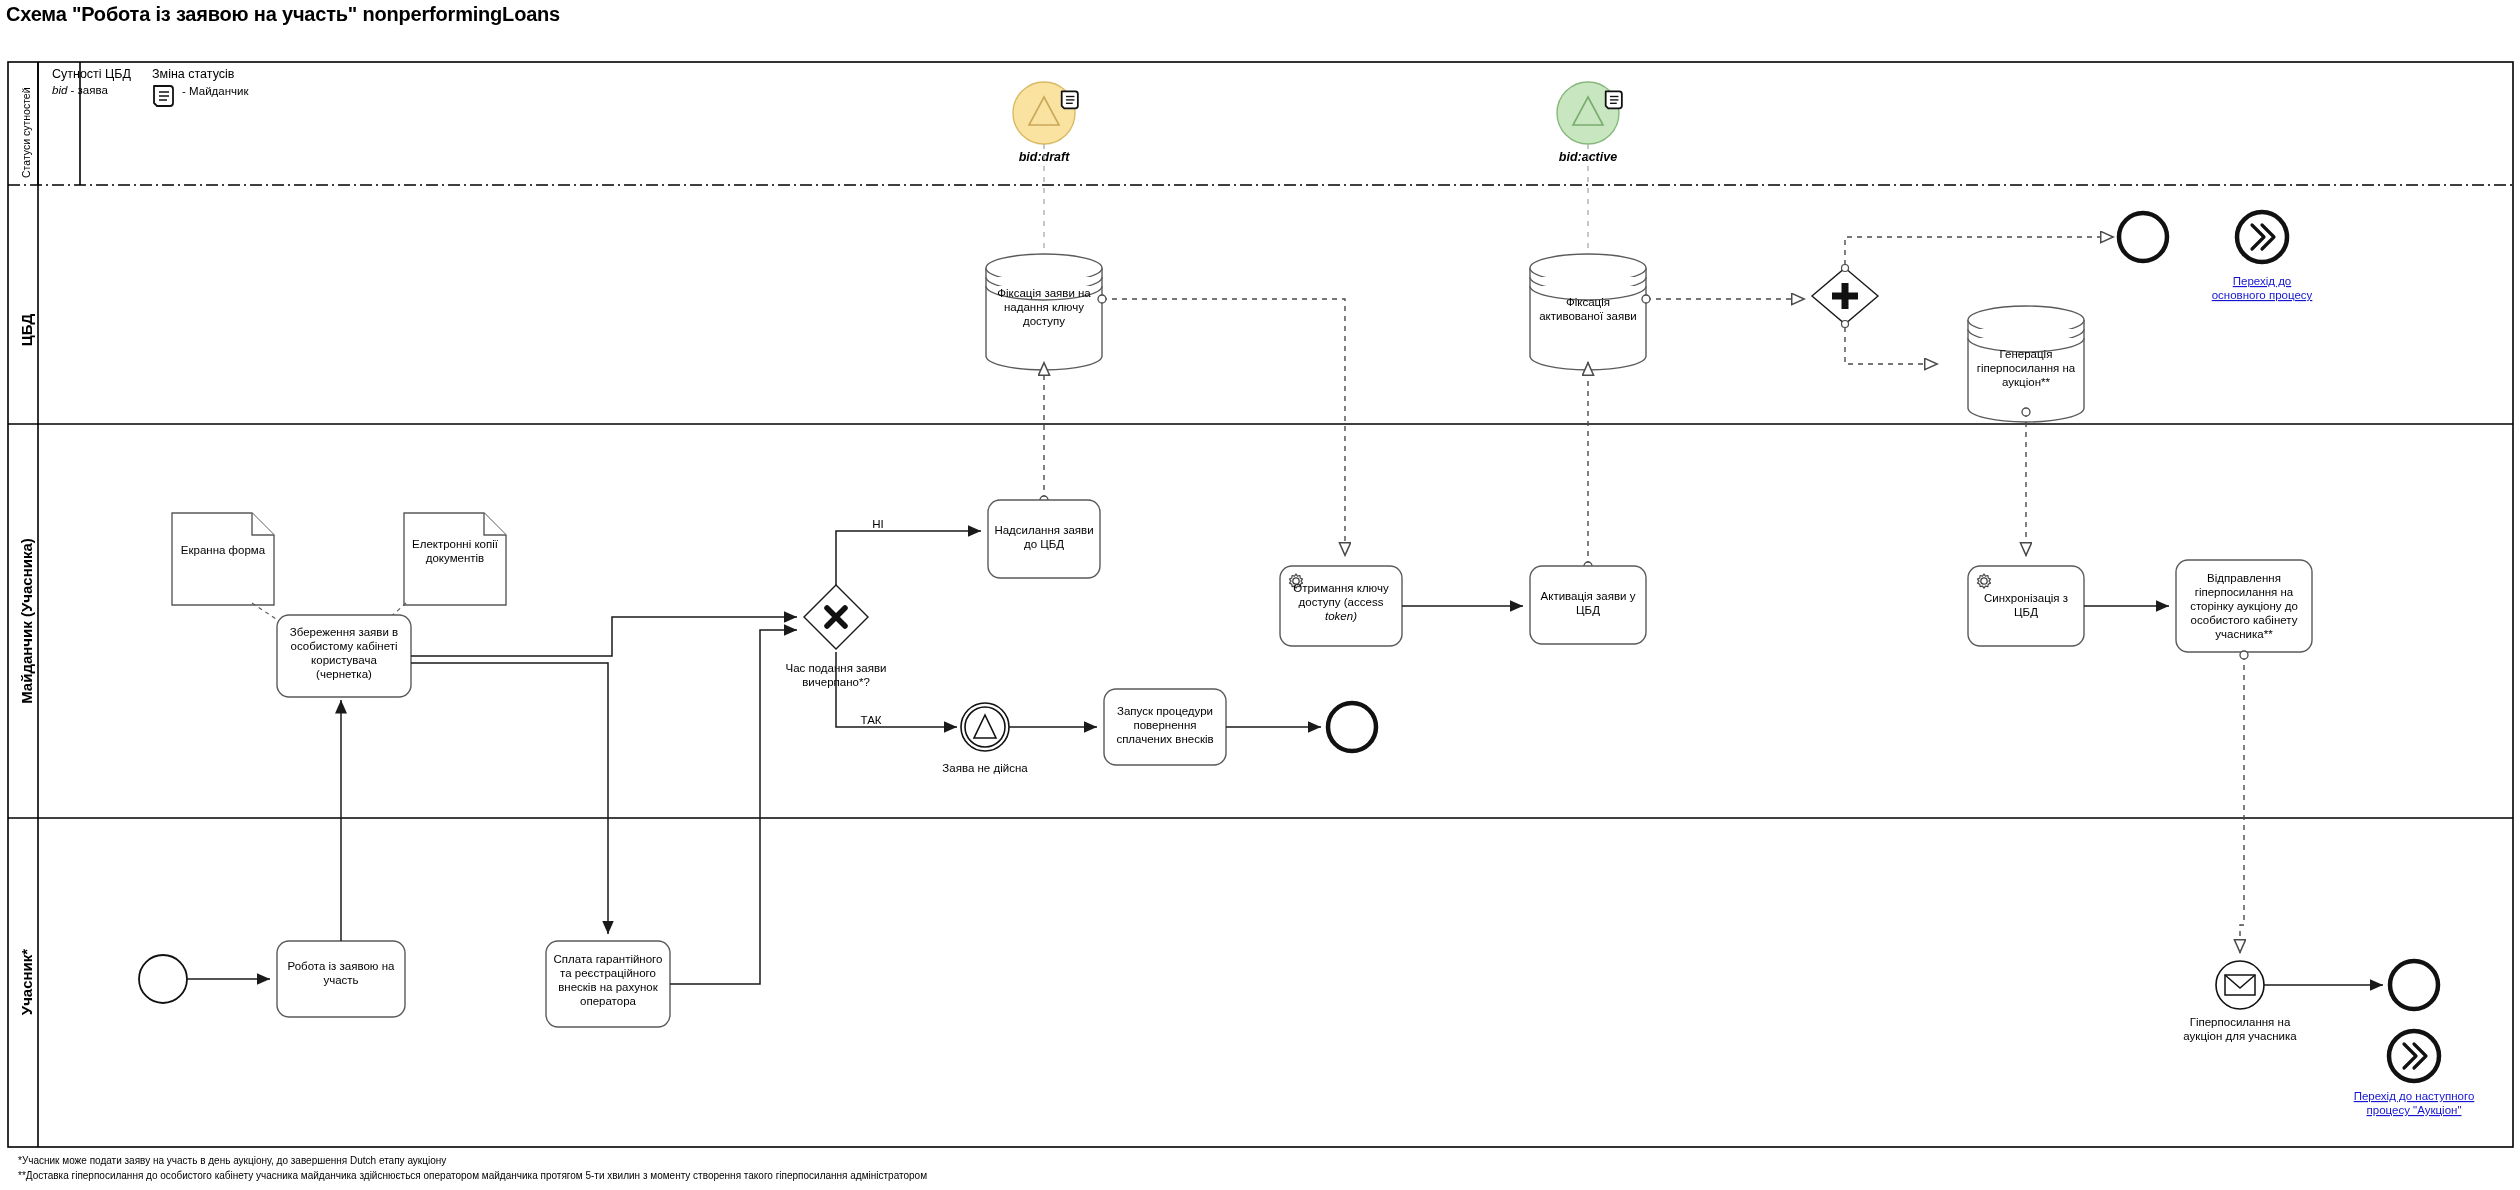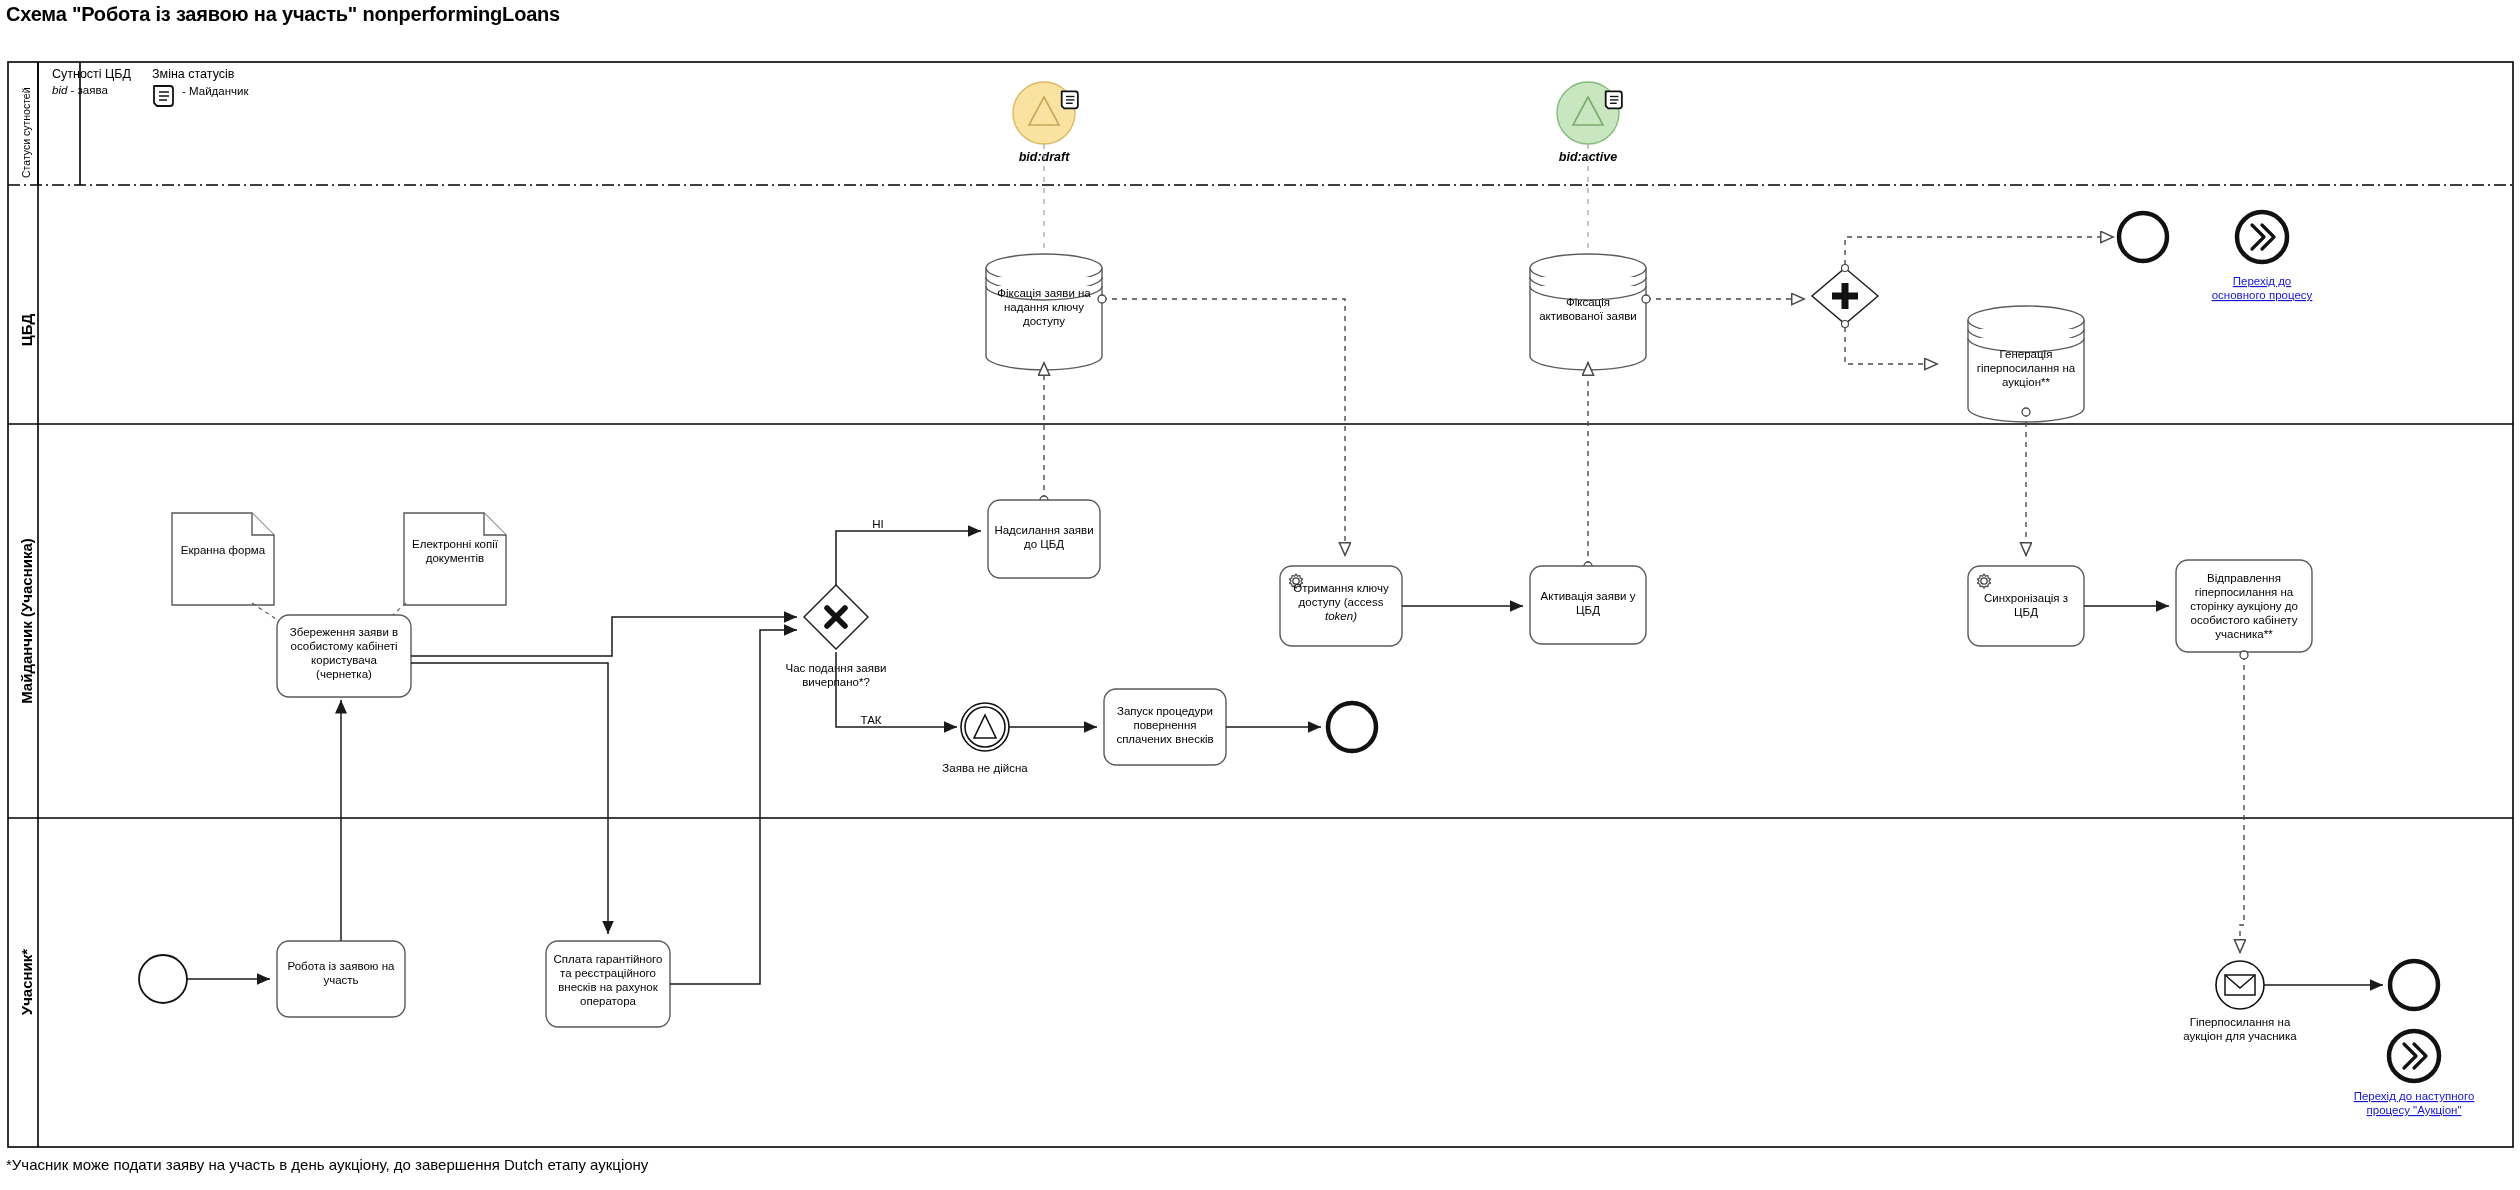--- a/index.html
+++ b/index.html
@@ -1,19 +1,19 @@
 <!DOCTYPE html>
 <html><head>
 <meta charset="utf-8">
 <style>
   html,body{margin:0;padding:0;background:#ffffff;}
   body{width:2520px;height:1190px;font-family:"Liberation Sans",sans-serif;color:#000;overflow:hidden;}
   #root{position:relative;width:2520px;height:1190px;}
   .title{position:absolute;left:6px;top:2px;width:700px;font-size:20px;font-weight:bold;line-height:1.2;letter-spacing:-0.2px;}
-  .footnotes{position:absolute;left:6px;top:1154px;font-size:15px;line-height:1.45;}
+  .footnotes{position:absolute;left:18px;top:1154px;font-size:10px;line-height:1.45;}
   svg{position:absolute;left:0;top:0;}
   text{font-family:"Liberation Sans",sans-serif;fill:#000;}
   .lbl{font-size:12.5px;}
   .lbl-sm{font-size:11.5px;}
   .lane-title{font-size:15px;font-weight:bold;}
   .lane-title-sm{font-size:10.5px;}
   .legend-h{font-size:12.5px;}
   .ital{font-style:italic;}
   .link{font-size:11.5px;fill:#1414d2;text-decoration:underline;}
   .shape{fill:#ffffff;stroke:#5a5a5a;stroke-width:1.4;}
@@ -322,15 +322,16 @@
     <g>
       <circle cx="2414" cy="1056" r="25" fill="#ffffff" stroke="#111" stroke-width="4.5"></circle>
       <path d="M2404,1044 L2416,1056 L2404,1068 M2414,1044 L2426,1056 L2414,1068" fill="none" stroke="#111" stroke-width="3.2" stroke-linejoin="round" stroke-linecap="round"></path>
       <text class="link" x="2414" y="1100" text-anchor="middle">Перехід до наступного</text>
       <text class="link" x="2414" y="1114" text-anchor="middle">процесу "Аукціон"</text>
     </g>
   </svg>
 
   <div class="footnotes">
     <div>*Учасник може подати заяву на участь в день аукціону, до завершення Dutch етапу аукціону</div>
+    <div>**Доставка гіперпосилання до особистого кабінету учасника майданчика здійснюється оператором майданчика протягом 5-ти хвилин з моменту створення такого гіперпосилання адміністратором</div>
   </div>
 
 </div>
 
 </body></html>

